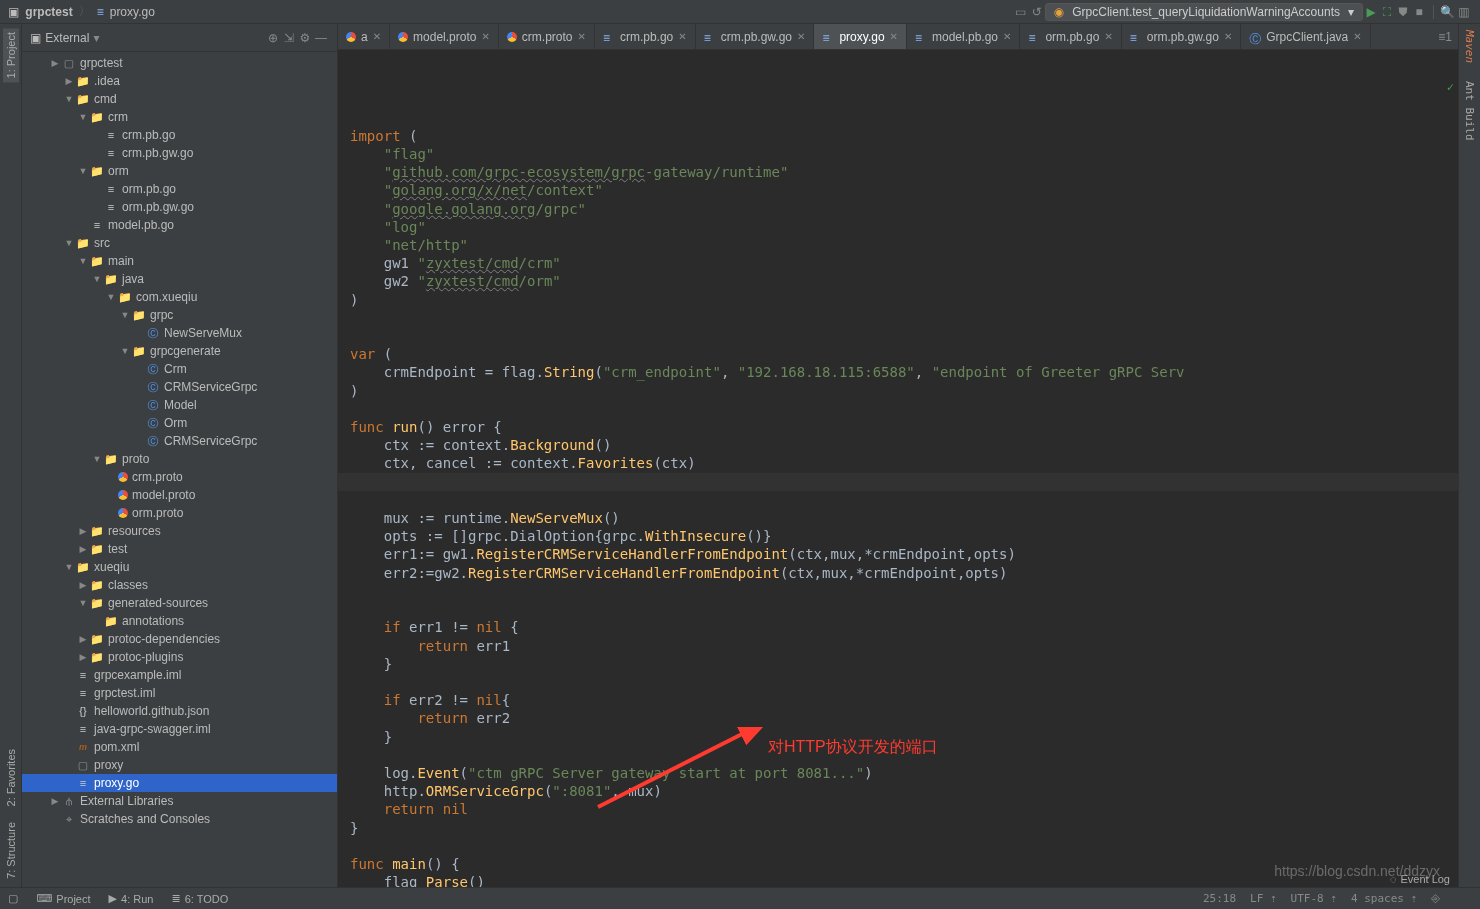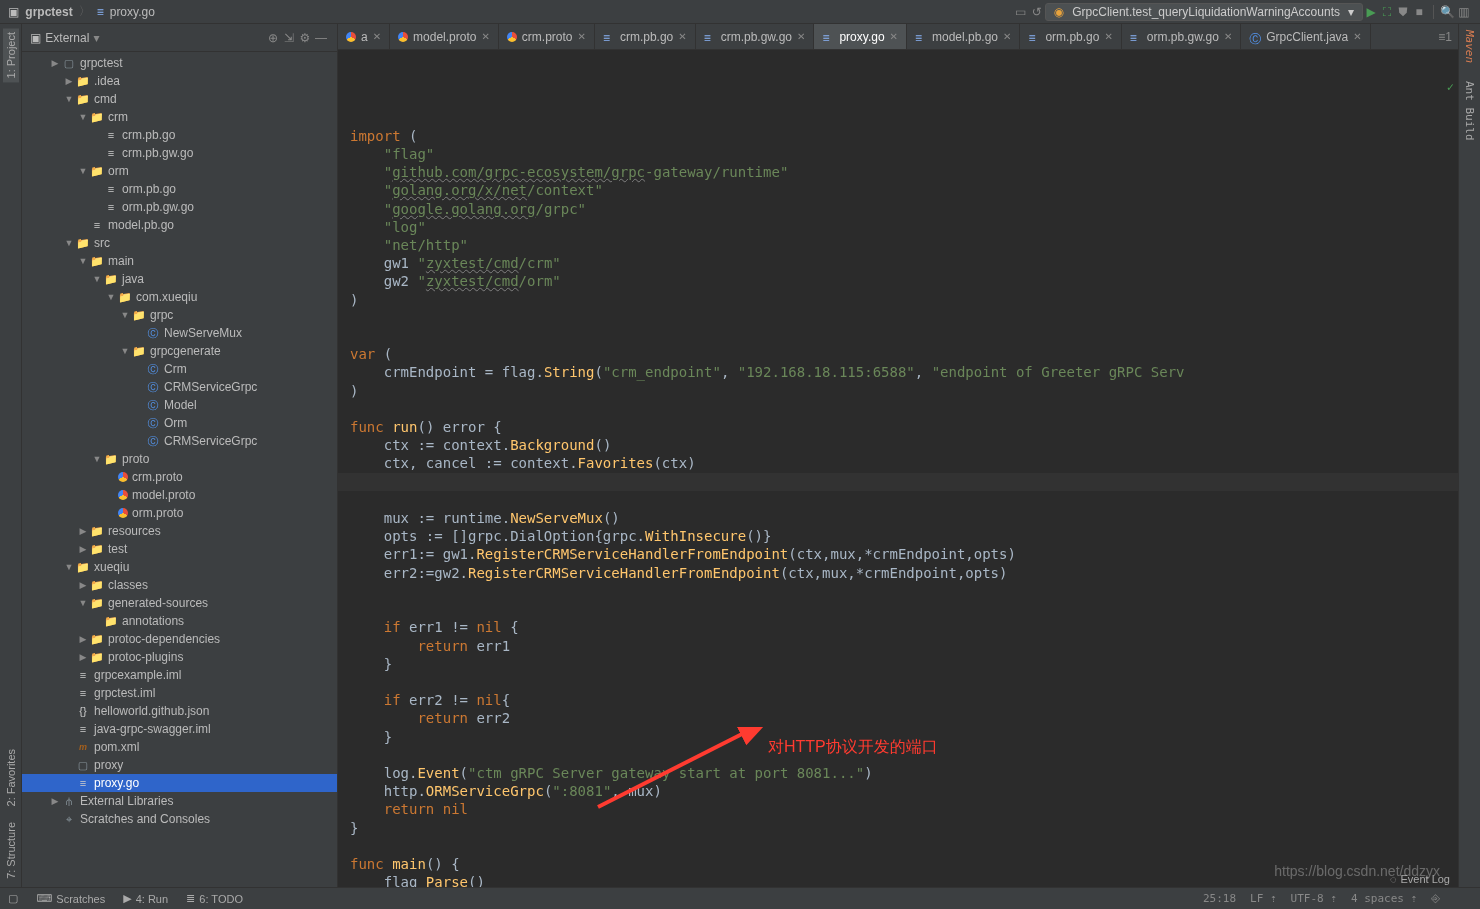--- a/index.html
+++ b/index.html
@@ -532,21 +532,21 @@
           </defs>
           <line x1="10" y1="80" x2="160" y2="4" stroke="#ff3b30" stroke-width="4" marker-end="url(#ah)"></line>
         </svg></div>
   </div>
 </div>
 
 <div class="bottom-tools">
   <span class="btool">▢</span>
   <span class="btool">
     <span>⌨</span>
-    <span>Scratches</span>
+    <span>Project</span>
   </span>
   <span class="btool">
     <span>▶</span>
     <span>4: Run</span>
   </span>
   <span class="btool">
     <span>≣</span>
     <span>6: TODO</span>
   </span>
   <div class="spacer"></div>

